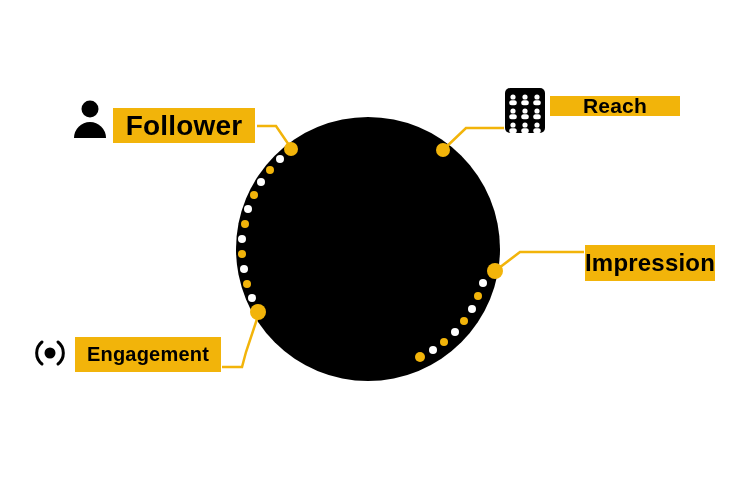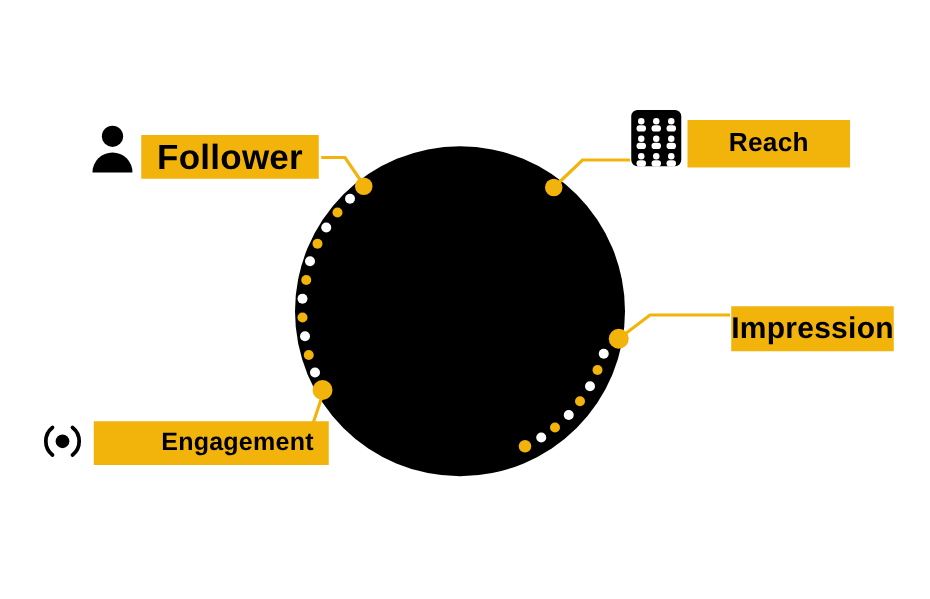--- a/index.html
+++ b/index.html
@@ -25,23 +25,23 @@
     background: #F2B40A;
     color: #000000;
     font-weight: bold;
     display: flex;
     align-items: center;
     justify-content: center;
     letter-spacing: 0.2px;
     z-index: 5;
   }
   .callout.follower   { left: 113px; top: 108px; width: 142px; height: 35px; font-size: 28px; }
-  .callout.reach      { left: 550px; top: 96px;  width: 130px; height: 38px; font-size: 21px; }
+  .callout.reach      { left: 550px; top: 96px;  width: 130px; height: 20px; font-size: 21px; }
   .callout.impression { left: 585px; top: 245px; width: 130px; height: 36px; font-size: 24px; }
-  .callout.engagement { left: 75px;  top: 337px; width: 146px; height: 35px; font-size: 20px; padding-left: 42px; }
+  .callout.engagement { left: 75px;  top: 337px; width: 146px; height: 35px; font-size: 20px; }
 </style>
 </head>
 <body>
 
 <div class="stage">
 
   <svg width="744" height="479" viewBox="0 0 744 479">
 
     <circle cx="368" cy="249" r="132" fill="#000000"></circle>
 

